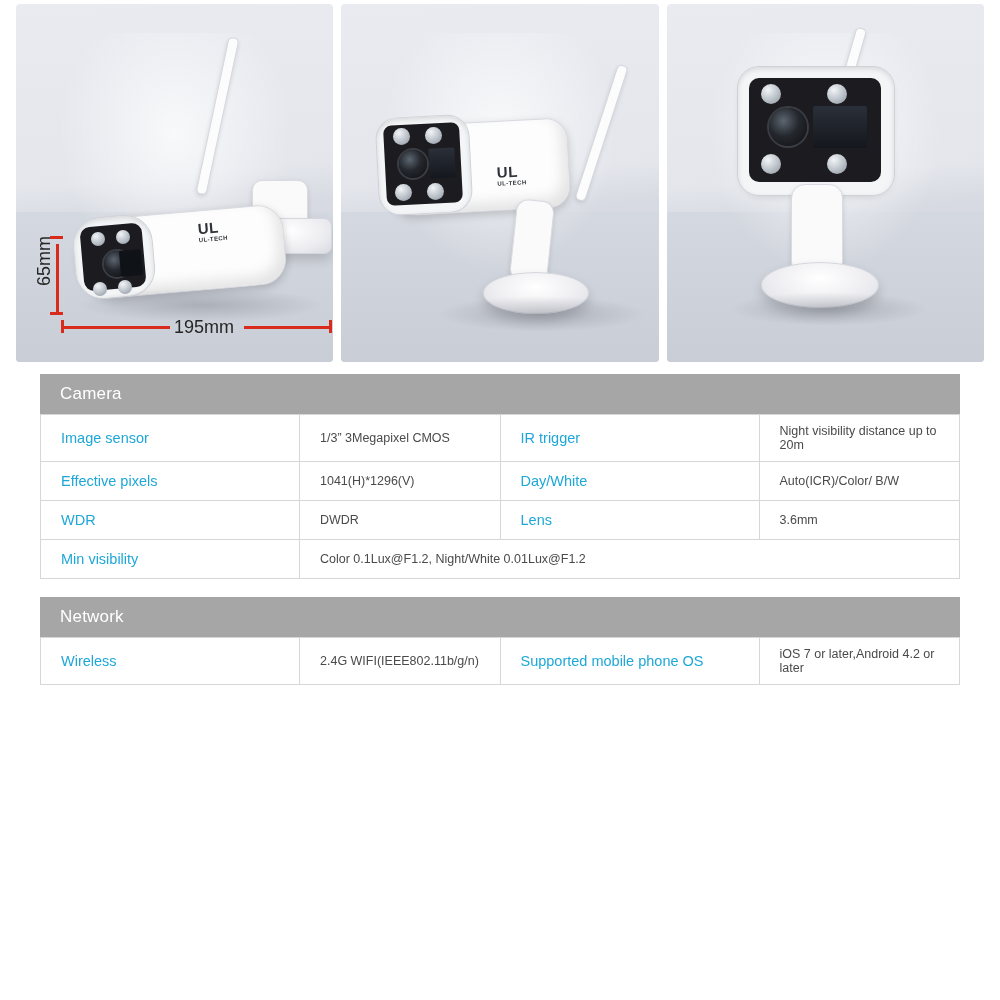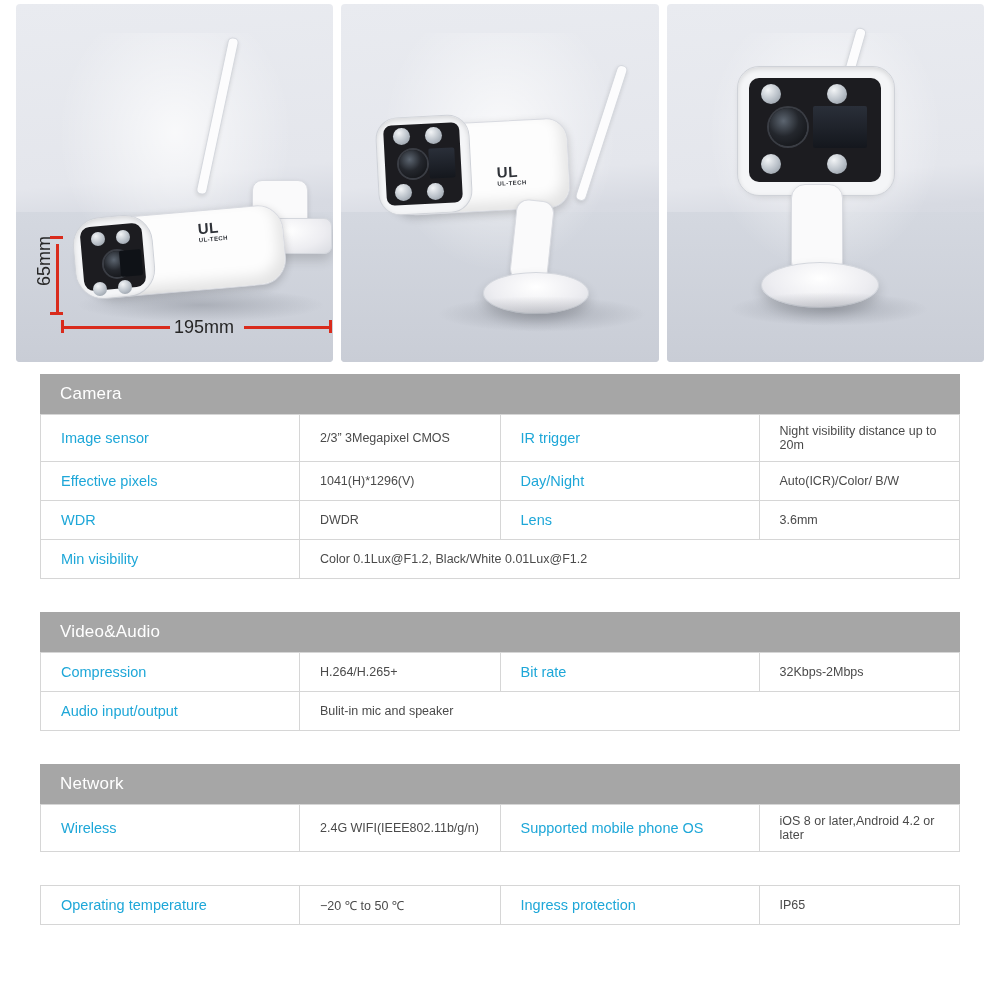--- a/index.html
+++ b/index.html
@@ -142,21 +142,21 @@
   .dim-label.vertical {
     writing-mode: vertical-rl;
     transform: rotate(180deg);
   }
 
   
   .specs {
     padding: 12px 40px 0 40px;
     box-sizing: border-box;
   }
-  .spec-block { margin-bottom: 33px; }
+  .spec-block { margin-bottom: 18px; }
   .spec-header {
     background: #a6a6a6;
     color: #ffffff;
     font-size: 17px;
     padding: 10px 0 10px 20px;
     letter-spacing: .2px;
   }
   table.spec-table {
     width: 100%;
     border-collapse: collapse;
@@ -277,82 +277,59 @@
 </div>
 
 <div class="specs">
 
   <div class="spec-block">
     <div class="spec-header">Camera</div>
     <table class="spec-table">
       <tbody>
         <tr>
           <td class="lbl">Image sensor</td>
-          <td class="val">2/3” 3Megapixel CMOS</td>
+          <td class="val">1/3” 3Megapixel CMOS</td>
           <td class="lbl">IR trigger</td>
           <td class="val">Night visibility distance up to 20m</td>
         </tr>
         <tr>
           <td class="lbl">Effective pixels</td>
           <td class="val">1041(H)*1296(V)</td>
-          <td class="lbl">Day/Night</td>
+          <td class="lbl">Day/White</td>
           <td class="val">Auto(ICR)/Color/ B/W</td>
         </tr>
         <tr>
           <td class="lbl">WDR</td>
           <td class="val">DWDR</td>
           <td class="lbl">Lens</td>
           <td class="val">3.6mm</td>
         </tr>
         <tr>
           <td class="lbl">Min visibility</td>
-          <td class="val" colspan="3">Color 0.1Lux@F1.2, Black/White 0.01Lux@F1.2</td>
+          <td class="val" colspan="3">Color 0.1Lux@F1.2, Night/White 0.01Lux@F1.2</td>
         </tr>
       </tbody>
     </table>
   </div>
 
-  <div class="spec-block">
-    <div class="spec-header">Video&amp;Audio</div>
-    <table class="spec-table">
-      <tbody>
-        <tr>
-          <td class="lbl">Compression</td>
-          <td class="val">H.264/H.265+</td>
-          <td class="lbl">Bit rate</td>
-          <td class="val">32Kbps-2Mbps</td>
-        </tr>
-        <tr>
-          <td class="lbl">Audio input/output</td>
-          <td class="val" colspan="3">Bulit-in mic and speaker</td>
-        </tr>
-      </tbody>
-    </table>
-  </div>
 
   <div class="spec-block">
     <div class="spec-header">Network</div>
     <table class="spec-table">
       <tbody>
         <tr>
           <td class="lbl">Wireless</td>
           <td class="val">2.4G WIFI(IEEE802.11b/g/n)</td>
           <td class="lbl">Supported mobile phone OS</td>
-          <td class="val">iOS 8 or later,Android 4.2 or later</td>
+          <td class="val">iOS 7 or later,Android 4.2 or later</td>
         </tr>
       </tbody>
     </table>
   </div>
 
   <div class="spec-block">
     <table class="spec-table">
       <tbody>
-        <tr>
-          <td class="lbl">Operating temperature</td>
-          <td class="val">−20 ℃ to 50 ℃</td>
-          <td class="lbl">Ingress protection</td>
-          <td class="val">IP65</td>
-        </tr>
       </tbody>
     </table>
   </div>
 
 </div>
 
 </body></html>

